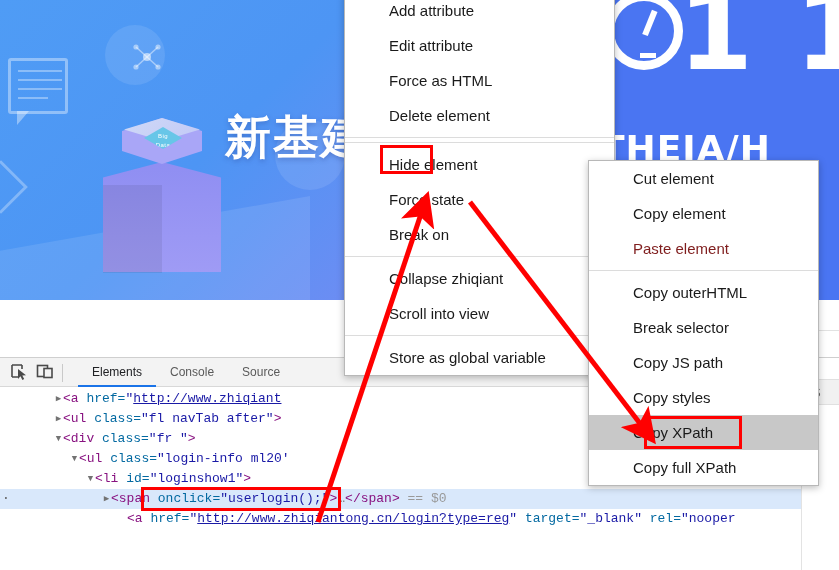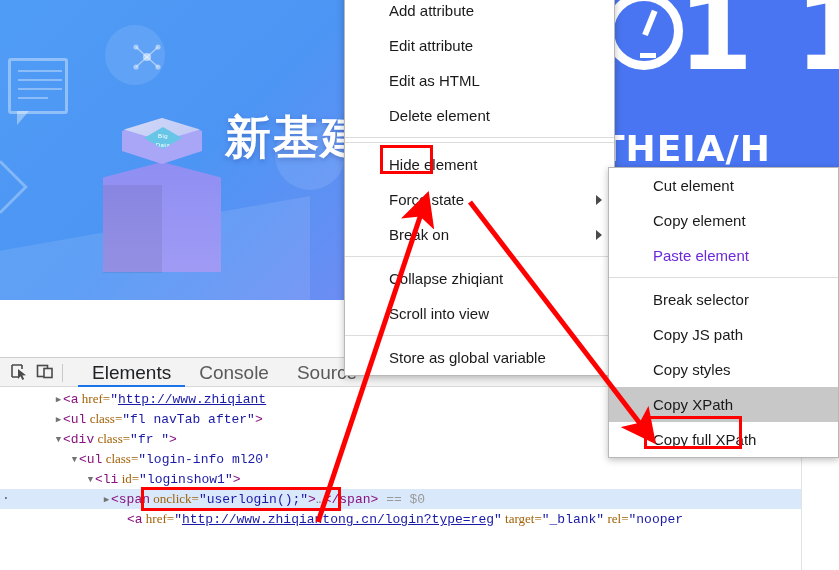--- a/index.html
+++ b/index.html
@@ -129,37 +129,37 @@
     border-bottom: 1px solid #d8d8d8;
   }
   .dt-icon-btn {
     position: absolute; top: 5px; width: 22px; height: 20px;
   }
   .dt-sep {
     position: absolute; left: 62px; top: 6px; width: 1px; height: 18px; background: #c9c9c9;
   }
   .dt-tabs { position: absolute; left: 78px; top: 0; height: 29px; display: flex; }
   .dt-tab {
-    padding: 0 14px; height: 29px; line-height: 29px; font-size: 19px;
+    padding: 0 14px; height: 29px; line-height: 29px; font-size: 12px;
     color: #5a5a5a; white-space: nowrap;
   }
   .dt-tab.active { color: #202124; box-shadow: inset 0 -2px 0 0 #1a73e8; }
   #dom-tree {
     position: relative; height: 184px; overflow: hidden;
     font-family: "Liberation Mono", monospace; font-size: 13px;
     padding-top: 2px;
   }
   .dom-line {
     position: relative; height: 20px; line-height: 20px; white-space: nowrap;
   }
   .dom-line.sel { background: #d9e8fb; }
   .tw { display: inline-block; width: 9px; color: #737373; font-size: 9px;
         vertical-align: middle; text-align: center; }
   .tag   { color: #881280; }
-  .attr  { color: #a16207; font-family: Liberation Serif, serif; }
+  .attr  { color: #0369a1; }
   .val   { color: #1a1aa6; }
   .link  { color: #1a1aa6; text-decoration: underline; }
   .txtnode { color: #777777; }
   .gray  { color: #999999; }
   .sel-dot { position: absolute; left: 2px; top: 0; color: #5f5f5f; }
 
   
   .dt-right-sliver {
     position: absolute; right: 0; top: 0; width: 38px; height: 213px;
     border-left: 1px solid #e3e3e3; background: #ffffff;
@@ -174,26 +174,26 @@
   
   .ctx-menu {
     position: absolute; background: #ffffff;
     border: 1px solid #b8b8b8;
     box-shadow: 0 2px 7px rgba(0,0,0,.26);
     font-family: "Liberation Sans", sans-serif;
     font-size: 15px; color: #1a1a1a;
     padding: 0;
   }
   #ctx-main  { left: 344px; top: -8px; width: 271px; }
-  #ctx-sub   { left: 608px; top: 160px; width: 231px; margin-top: 7px; }
+  #ctx-sub   { left: 588px; top: 160px; width: 231px; }
   .ctx-item {
     position: relative; height: 35px; line-height: 35px;
     padding-left: 44px; padding-right: 26px; white-space: nowrap;
   }
-  .ctx-item.disabled { color: #6d28d9; }
+  .ctx-item.disabled { color: #7f1d1d; }
   .ctx-item.hl { background: #c8c8c8; }
   .ctx-sep { height: 1px; background: #dcdcdc; margin: 4px 0; }
   .ctx-arrow {
     position: absolute; right: 12px; top: 13px;
     width: 0; height: 0;
     border-left: 6px solid #4a4a4a;
     border-top: 5px solid transparent;
     border-bottom: 5px solid transparent;
   }
 
@@ -308,38 +308,39 @@
       </div>
 
     <div class="dt-right-sliver">
       <div class="sbox">S</div>
     </div>
   </div>
 
   <div id="ctx-main" class="ctx-menu">
       <div class="ctx-item"><span>Add attribute</span></div>
       <div class="ctx-item"><span>Edit attribute</span></div>
-      <div class="ctx-item"><span>Edit as HTML</span></div>
+      <div class="ctx-item"><span>Force as HTML</span></div>
       <div class="ctx-item"><span>Delete element</span></div>
       <div class="ctx-sep"></div>
       <div class="ctx-sep"></div>
       <div class="ctx-item"><span>Hide element</span></div>
       <div class="ctx-item"><span>Force state</span><span class="ctx-arrow"></span></div>
       <div class="ctx-item"><span>Break on</span><span class="ctx-arrow"></span></div>
       <div class="ctx-sep"></div>
       <div class="ctx-item"><span>Collapse zhiqiant</span></div>
       <div class="ctx-item"><span>Scroll into view</span></div>
       <div class="ctx-sep"></div>
       <div class="ctx-item"><span>Store as global variable</span></div>
     </div>
   <div id="ctx-sub" class="ctx-menu">
       <div class="ctx-item"><span>Cut element</span></div>
       <div class="ctx-item"><span>Copy element</span></div>
       <div class="ctx-item disabled"><span>Paste element</span></div>
       <div class="ctx-sep"></div>
+      <div class="ctx-item"><span>Copy outerHTML</span></div>
       <div class="ctx-item"><span>Break selector</span></div>
       <div class="ctx-item"><span>Copy JS path</span></div>
       <div class="ctx-item"><span>Copy styles</span></div>
       <div class="ctx-item hl"><span>Copy XPath</span></div>
       <div class="ctx-item"><span>Copy full XPath</span></div>
     </div>
 
   <div class="redbox" id="box-copy" style="left: 380px; top: 145px; width: 53.0312px; height: 29px;"></div>
   <div class="redbox" id="box-copy-xpath" style="left: 644px; top: 416px; width: 98.0469px; height: 33px;"></div>
   <div class="redbox" id="box-span-node" style="left: 141px; top: 487px; width: 200px; height: 24px;"></div>

